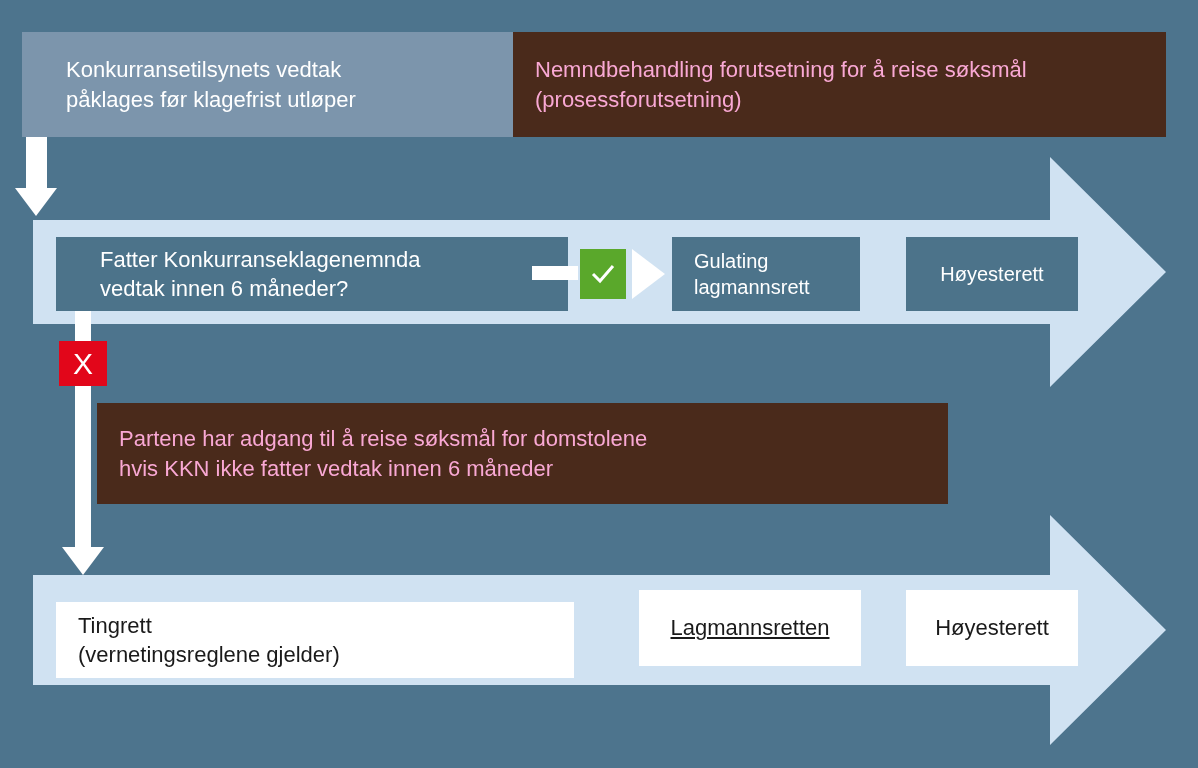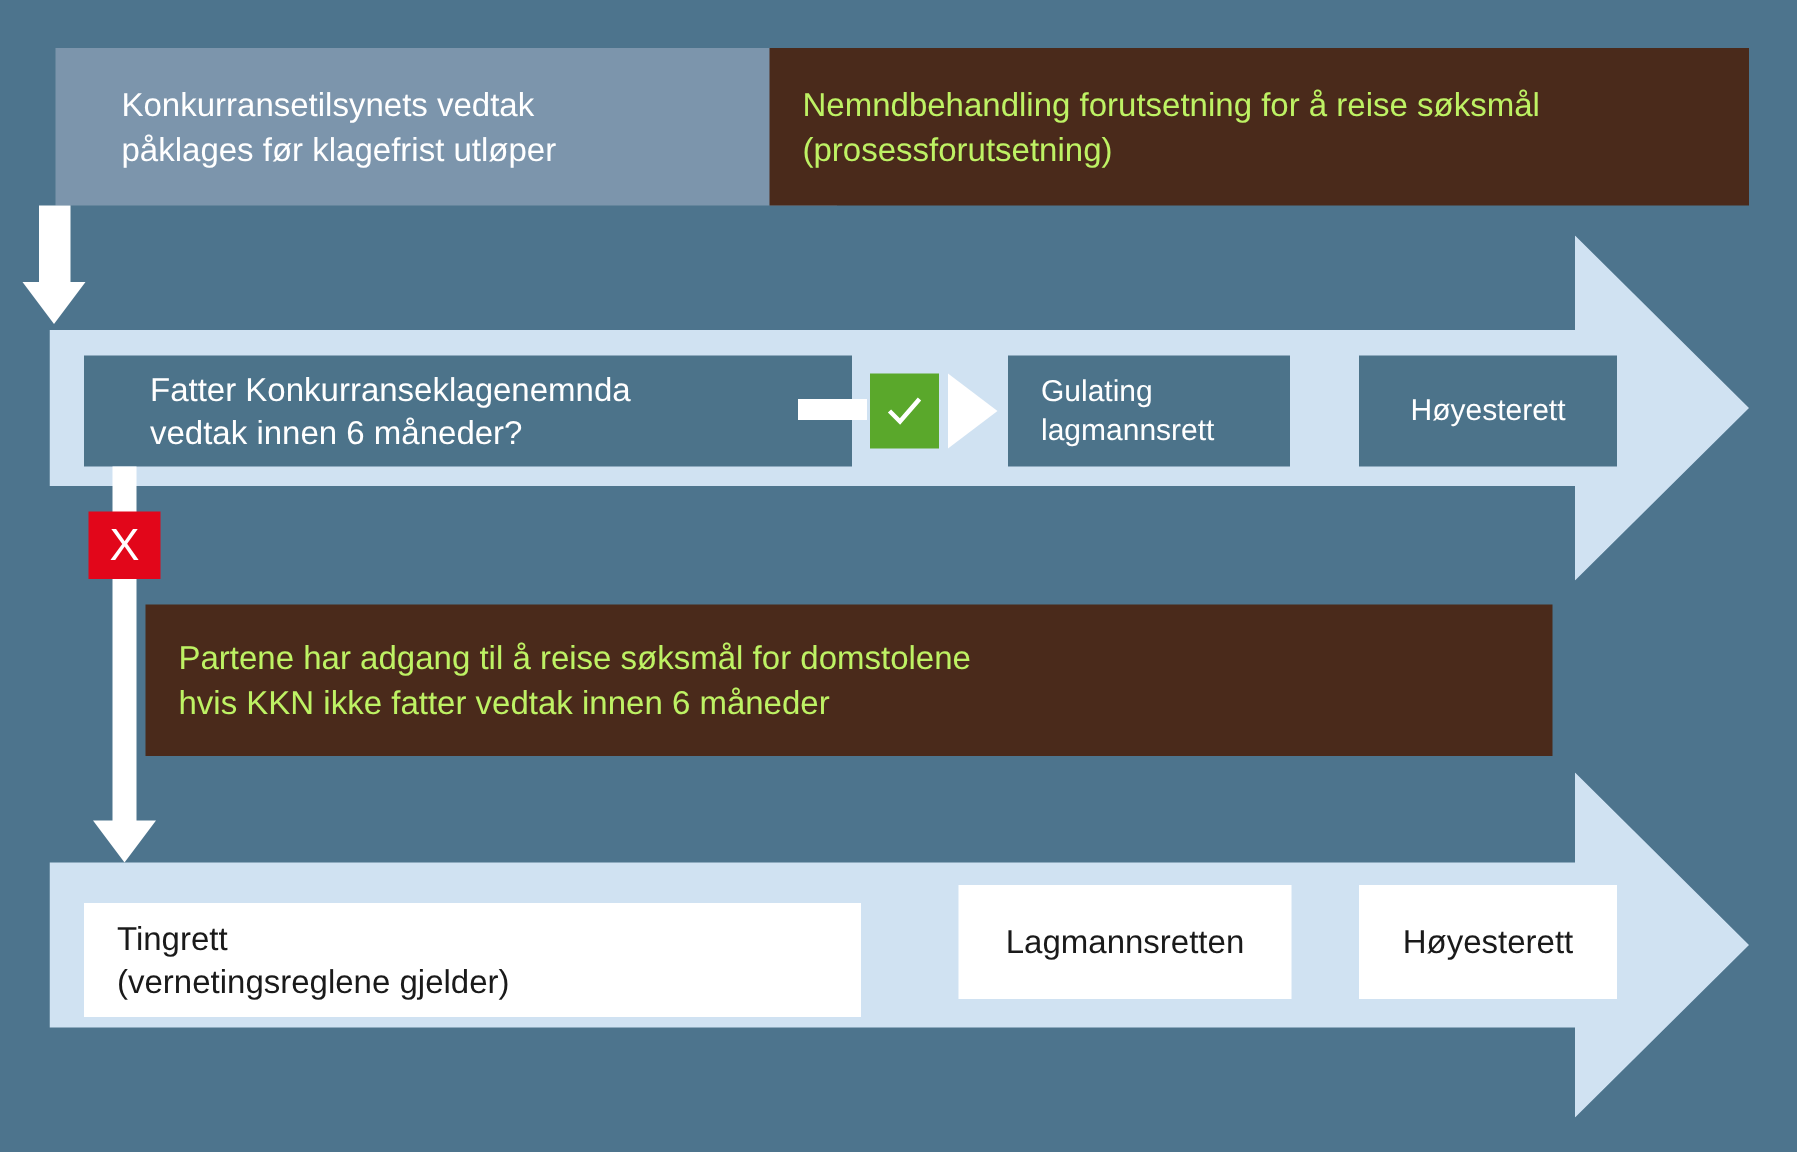--- a/index.html
+++ b/index.html
@@ -24,21 +24,21 @@
   .box {
     box-sizing: border-box;
     display: flex;
     flex-direction: column;
     justify-content: center;
     padding: 0 22px;
     line-height: 1.32;
     white-space: pre-line;
   }
   .box-lightsteel { background: #7c95ac; color: #ffffff; }
-  .box-brown      { background: #4a2a1b; color: #bef264; }
+  .box-brown      { background: #4a2a1b; color: #f9a8d4; }
   .box-steel      { background: #4c738a; color: #ffffff; }
   .box-white      { background: #ffffff; color: #1a1a1a; }
 
   .fs22 { font-size: 22px; }
   .fs20 { font-size: 20px; }
 
   .center-text {
     align-items: center;
     text-align: center;
     padding: 16px 10px;
@@ -76,21 +76,21 @@
   .chip-green { background: #5aa82b; }
   .chip-red   { background: #e2061a; color: #ffffff; font-size: 30px; }
 
   .chip-green svg { display: block; }
 </style>
 </head>
 <body>
 
 <div id="stage">
 
-  <div class="abs box box-lightsteel fs22" style="left:37px; top:32px; width:521px; height:105px;padding-left:44px;">Konkurransetilsynets vedtak
+  <div class="abs box box-lightsteel fs22" style="left:22px; top:32px; width:521px; height:105px;padding-left:44px;">Konkurransetilsynets vedtak
 påklages før klagefrist utløper</div>
 
   <div class="abs box box-brown fs22" style="left:513px; top:32px; width:653px; height:105px;">Nemndbehandling forutsetning for å reise søksmål
 (prosessforutsetning)</div>
 
   <svg class="abs band-svg" style="left:33px; top:157px;" width="1133" height="230" viewBox="0 0 1133 230">
     <path d="M 0,63 L 1017,63 L 1017,0 L 1133,115 L 1017,230 L 1017,167 L 0,167 Z" fill="#d0e2f2"></path>
   </svg>
 
   <div class="abs box box-steel fs22" style="left:56px; top:237px; width:512px; height:74px;padding-left:44px;">Fatter Konkurranseklagenemnda
@@ -114,27 +114,27 @@
   <div class="stem" style="left:26px; top:137px; width:21px; height:53px;"></div>
   <div class="head-down" style="left:15px; top:188px;"></div>
 
   <div class="stem" style="left:75px; top:311px; width:16px; height:244px;"></div>
   <div class="head-down" style="left:62px; top:547px;"></div>
 
   <div class="abs chip chip-red" style="left:59px; top:341px; width:48px; height:45px;">
     <span>X</span>
   </div>
 
-  <div class="abs box box-brown fs22" style="left:97px; top:403px; width:938px; height:101px;">Partene har adgang til å reise søksmål for domstolene
+  <div class="abs box box-brown fs22" style="left:97px; top:403px; width:851px; height:101px;">Partene har adgang til å reise søksmål for domstolene
 hvis KKN ikke fatter vedtak innen 6 måneder</div>
 
   <svg class="abs band-svg" style="left:33px; top:515px;" width="1133" height="230" viewBox="0 0 1133 230">
     <path d="M 0,60 L 1017,60 L 1017,0 L 1133,115 L 1017,230 L 1017,170 L 0,170 Z" fill="#d0e2f2"></path>
   </svg>
 
   <div class="abs box box-white fs22" style="left:56px; top:590px; width:518px; height:76px;margin-top:12px;">Tingrett
 (vernetingsreglene gjelder)</div>
 
-  <div class="abs box box-white fs22 center-text" style="left:639px; top:590px; width:222px; height:76px;">Lagmannsretten</div>
+  <div class="abs box box-white fs22 center-text" style="left:639px; top:590px; width:222px; height:76px;text-decoration:underline;">Lagmannsretten</div>
 
   <div class="abs box box-white fs22 center-text" style="left:906px; top:590px; width:172px; height:76px;">Høyesterett</div>
 
 </div>
 
 </body></html>

